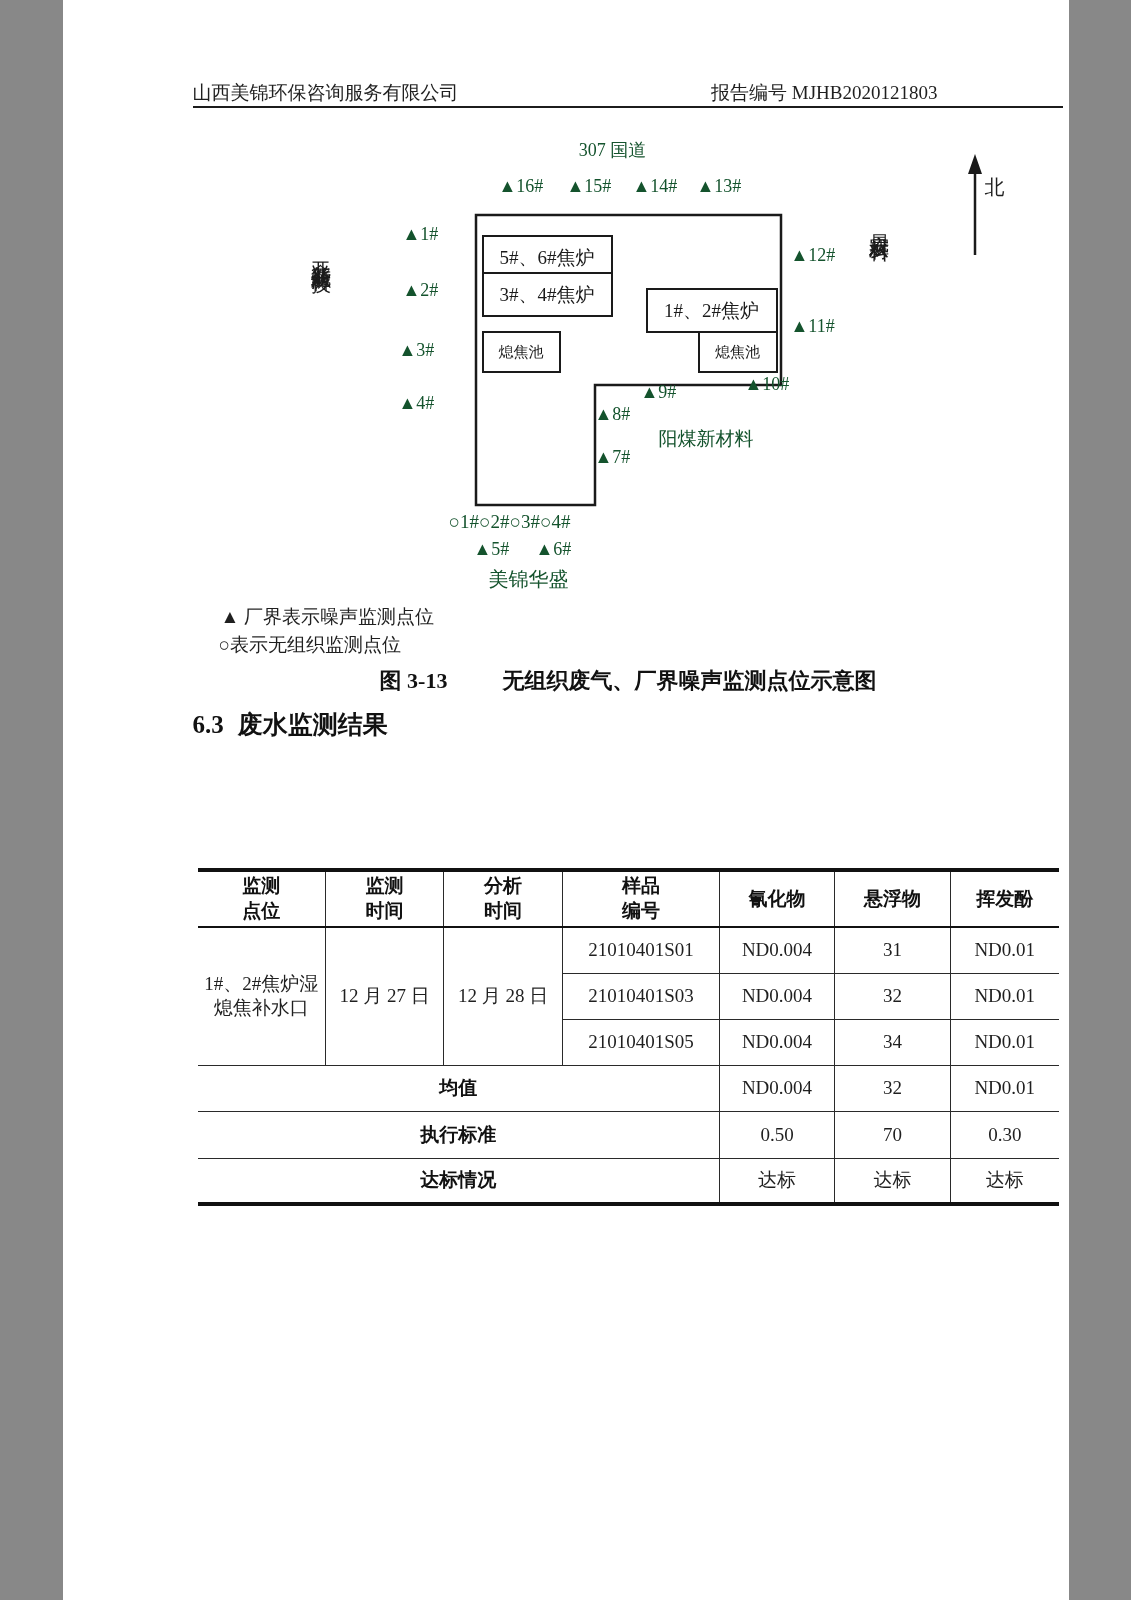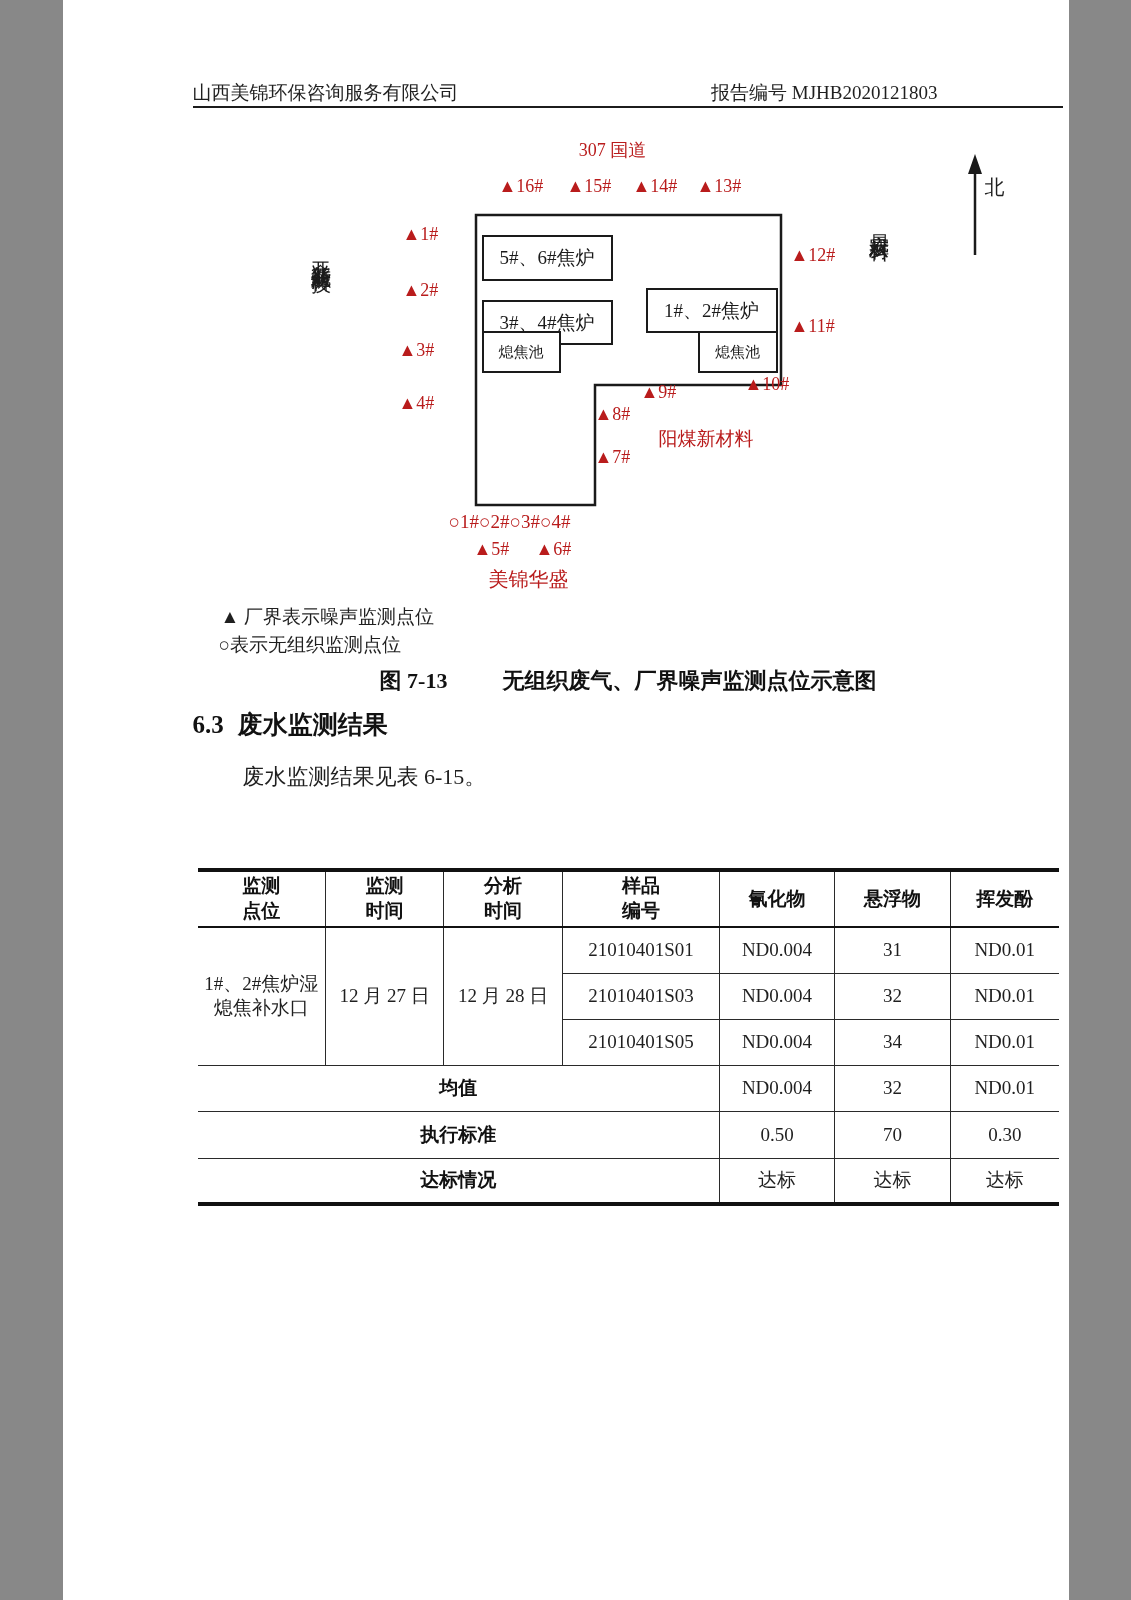--- a/index.html
+++ b/index.html
@@ -8,21 +8,21 @@
     font-family:"Liberation Serif","DejaVu Serif",serif;color:#1f1f1f;
     overflow:hidden;margin:0 auto;
   }
   .abs{position:absolute;}
   
   .hdr-left{left:130px;top:80px;font-size:19px;}
   .hdr-right{right:131px;top:80px;font-size:19px;}
   .hdr-rule{left:130px;top:106px;width:870px;height:2px;background:#1c1c1c;}
   
   .diagram{left:0;top:130px;width:1131px;height:535px;}
-  .diagram .lbl{position:absolute;font-size:18px;white-space:nowrap;color:#b91c1c;}
+  .diagram .lbl{position:absolute;font-size:18px;white-space:nowrap;color:#14532d;}
   .road{left:460px;top:8px;width:180px;text-align:center;font-size:19px;}
   .vtext{position:absolute;writing-mode:vertical-rl;text-orientation:upright;
          font-size:20px;letter-spacing:2px;color:#1b1b1b;white-space:nowrap;}
   .box{position:absolute;border:2px solid #1a1a1a;display:flex;align-items:center;
        justify-content:center;font-size:19px;color:#1b1b1b;background:#fff;box-sizing:border-box;}
   .box.small{font-size:15px;}
   .north-label{position:absolute;font-size:20px;}
   
   .legend1{left:158px;top:604px;font-size:19px;}
   .legend2{left:156px;top:632px;font-size:19px;}
@@ -79,47 +79,46 @@
 
     <div class="lbl" style="left:728px;top:115px;">▲12#</div>
     <div class="lbl" style="left:728px;top:186px;">▲11#</div>
 
     <div class="vtext" style="left:246px;top:116px;">亚鑫新能源科技</div>
     <div class="vtext" style="left:804px;top:88px;">晟宏炭材料</div>
     <div class="lbl" style="left:596px;top:296px;font-size:19px;">阳煤新材料</div>
     <div class="lbl" style="left:426px;top:436px;font-size:20px;">美锦华盛</div>
 
     <div class="box" style="left:419px;top:105px;width:131px;height:46px;">5#、6#焦炉</div>
-    <div class="box" style="left:419px;top:170px;width:131px;height:45px;font-family:Liberation Serif, serif;">3#、4#焦炉</div>
+    <div class="box" style="left:419px;top:142px;width:131px;height:45px;font-family:Liberation Serif, serif;">3#、4#焦炉</div>
     <div class="box small" style="left:419px;top:201px;width:79px;height:42px;">熄焦池</div>
     <div class="box" style="left:583px;top:158px;width:132px;height:45px;">1#、2#焦炉</div>
     <div class="box small" style="left:635px;top:201px;width:80px;height:42px;">熄焦池</div>
 
     <div class="lbl" style="left:578px;top:252px;">▲9#</div>
     <div class="lbl" style="left:634px;top:244px;margin-left:48px;">▲10#</div>
     <div class="lbl" style="left:532px;top:274px;">▲8#</div>
     <div class="lbl" style="left:532px;top:317px;">▲7#</div>
 
     <div class="lbl" style="left:386px;top:381px;font-size:19px;">○1#○2#○3#○4#</div>
     <div class="lbl" style="left:411px;top:409px;">▲5#</div>
     <div class="lbl" style="left:473px;top:409px;">▲6#</div>
   </div>
 
   <div class="abs legend1">▲ 厂界表示噪声监测点位</div>
   <div class="abs legend2">○表示无组织监测点位</div>
 
   <div class="abs fig-caption">
-    <span>图 7-13</span><span class="gap"></span><span>无组织废气、厂界噪声监测点位示意图</span>
+    <span>图 3-13</span><span class="gap"></span><span>无组织废气、厂界噪声监测点位示意图</span>
   </div>
 
   <div class="abs section">
     <span class="num">6.3</span><span>废水监测结果</span>
   </div>
 
-  <div class="abs para">废水监测结果见表 6-15。</div>
 
 
   <div class="abs tblwrap">
     <table class="mon">
       <colgroup>
         <col style="width:128px">
           <col style="width:118px">
           <col style="width:119px">
         <col style="width:157px">
           <col style="width:115px">

